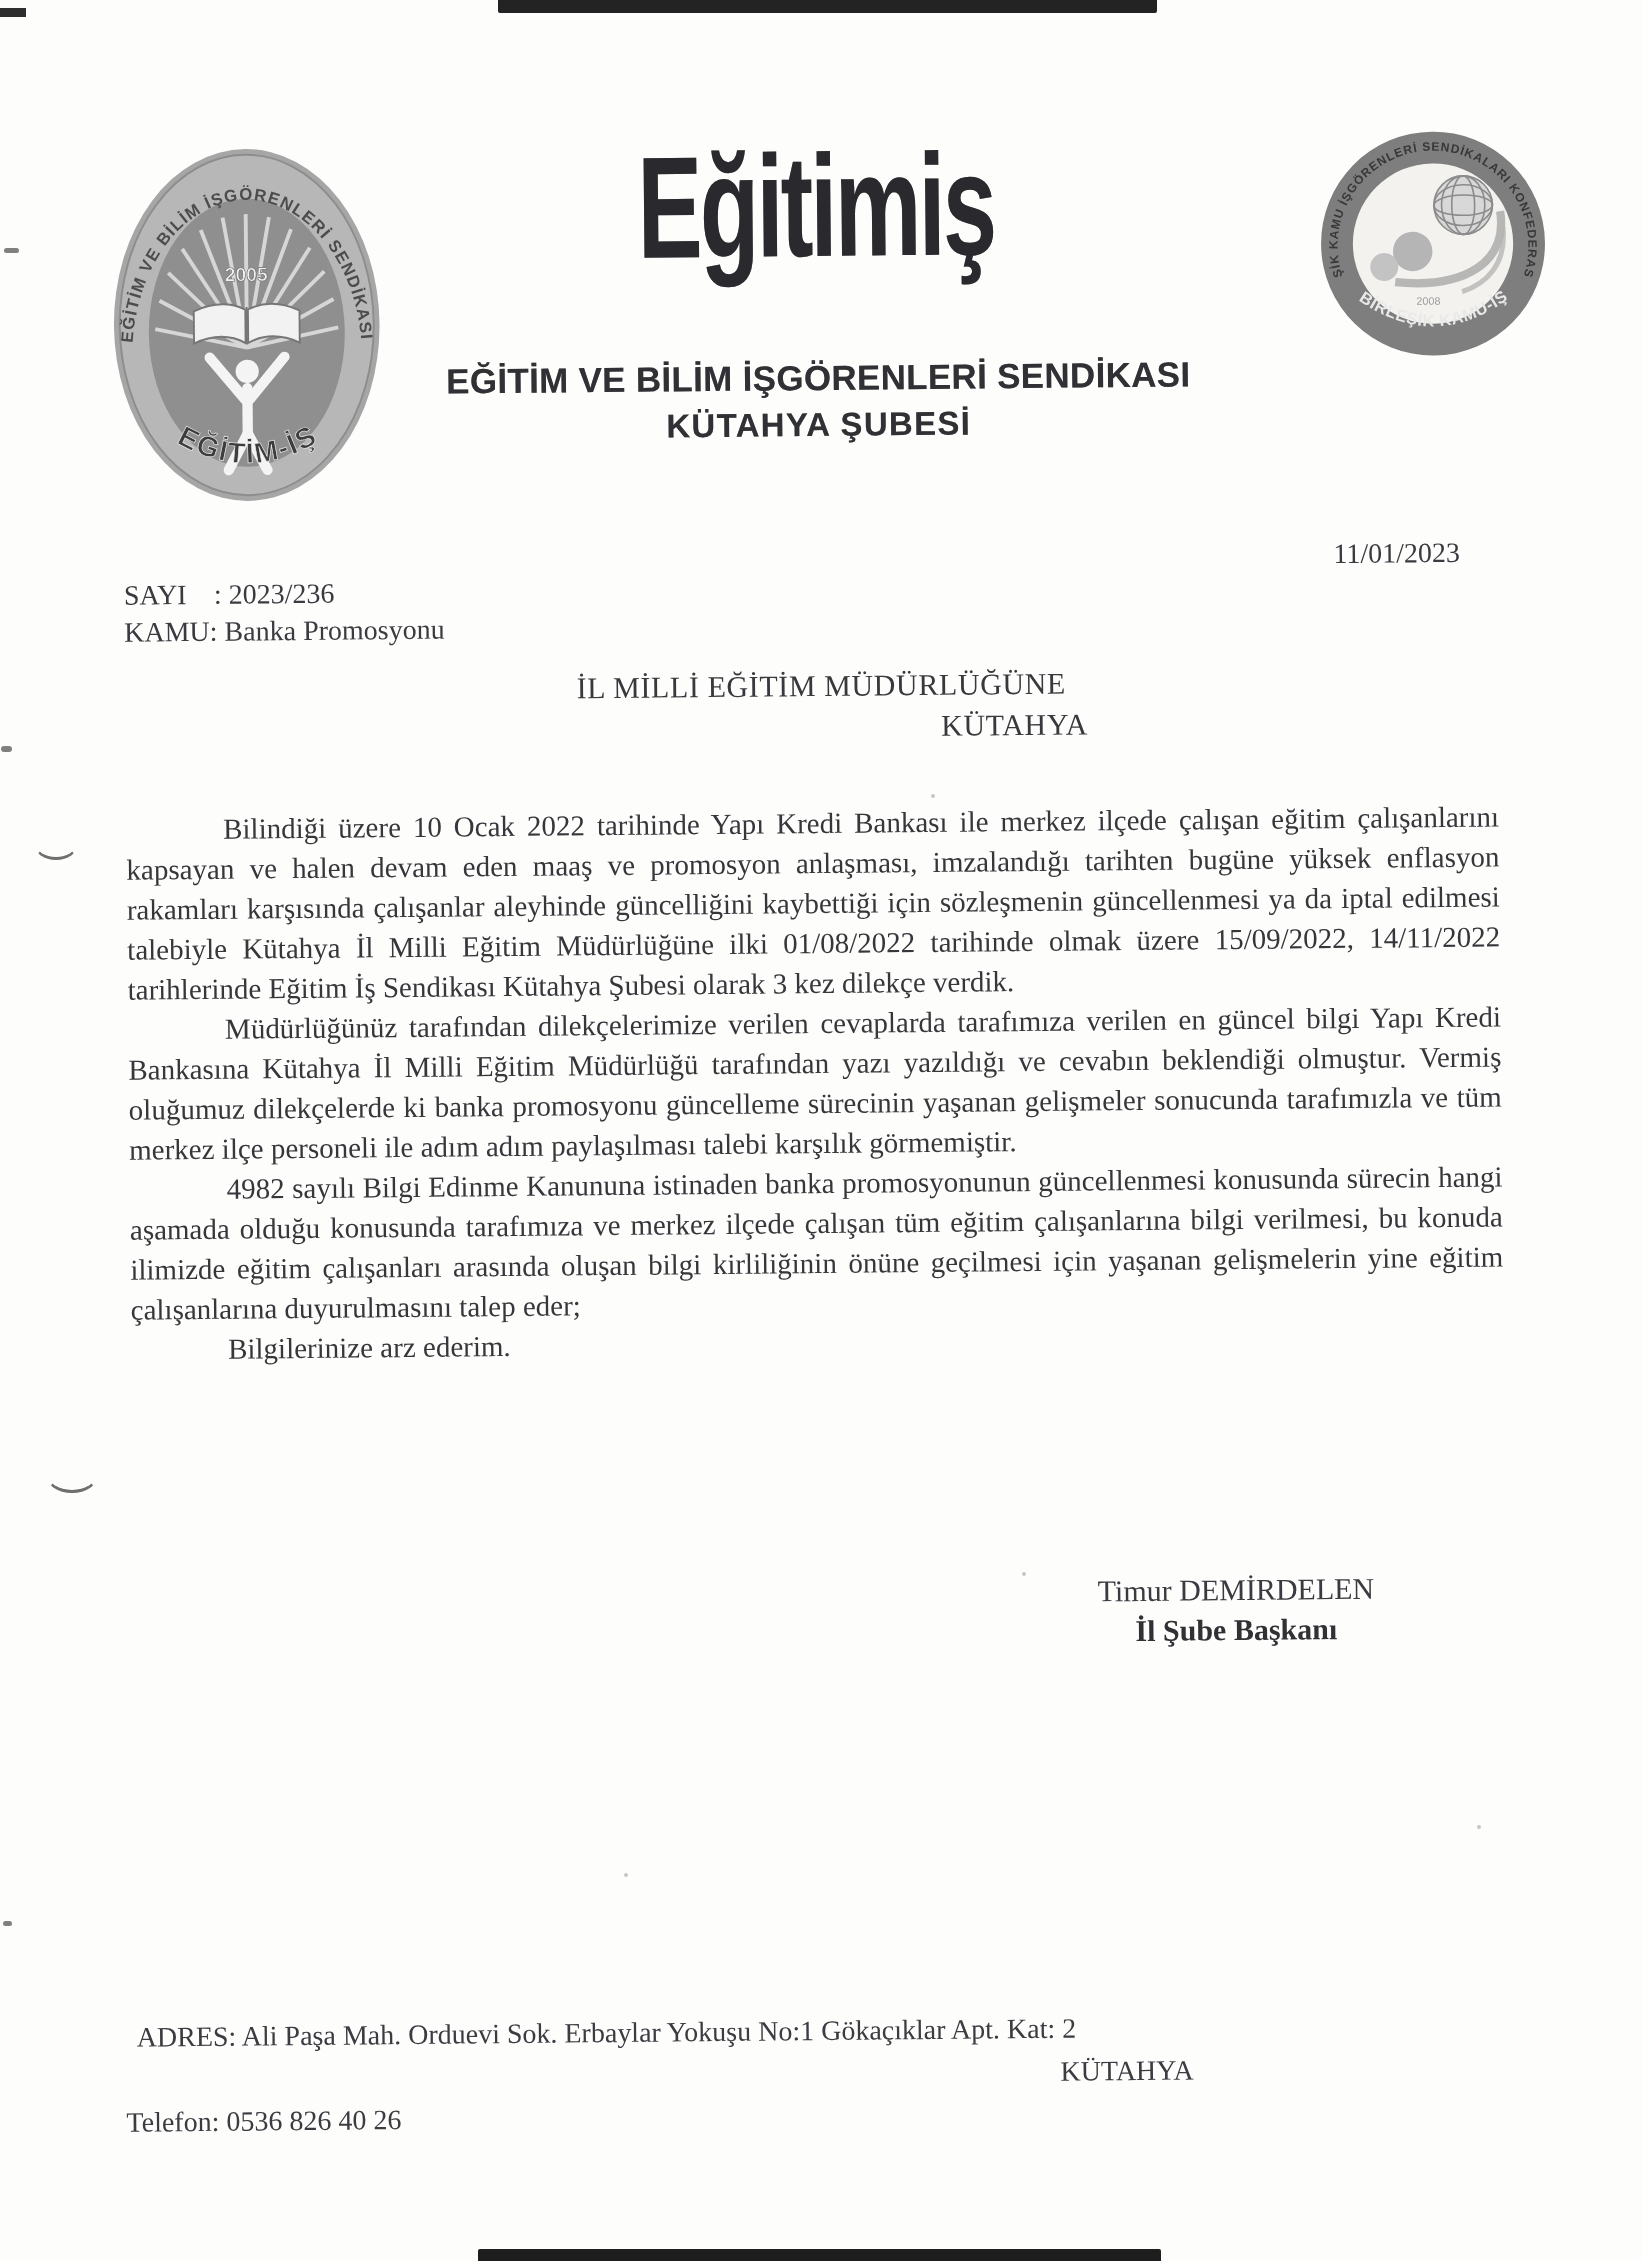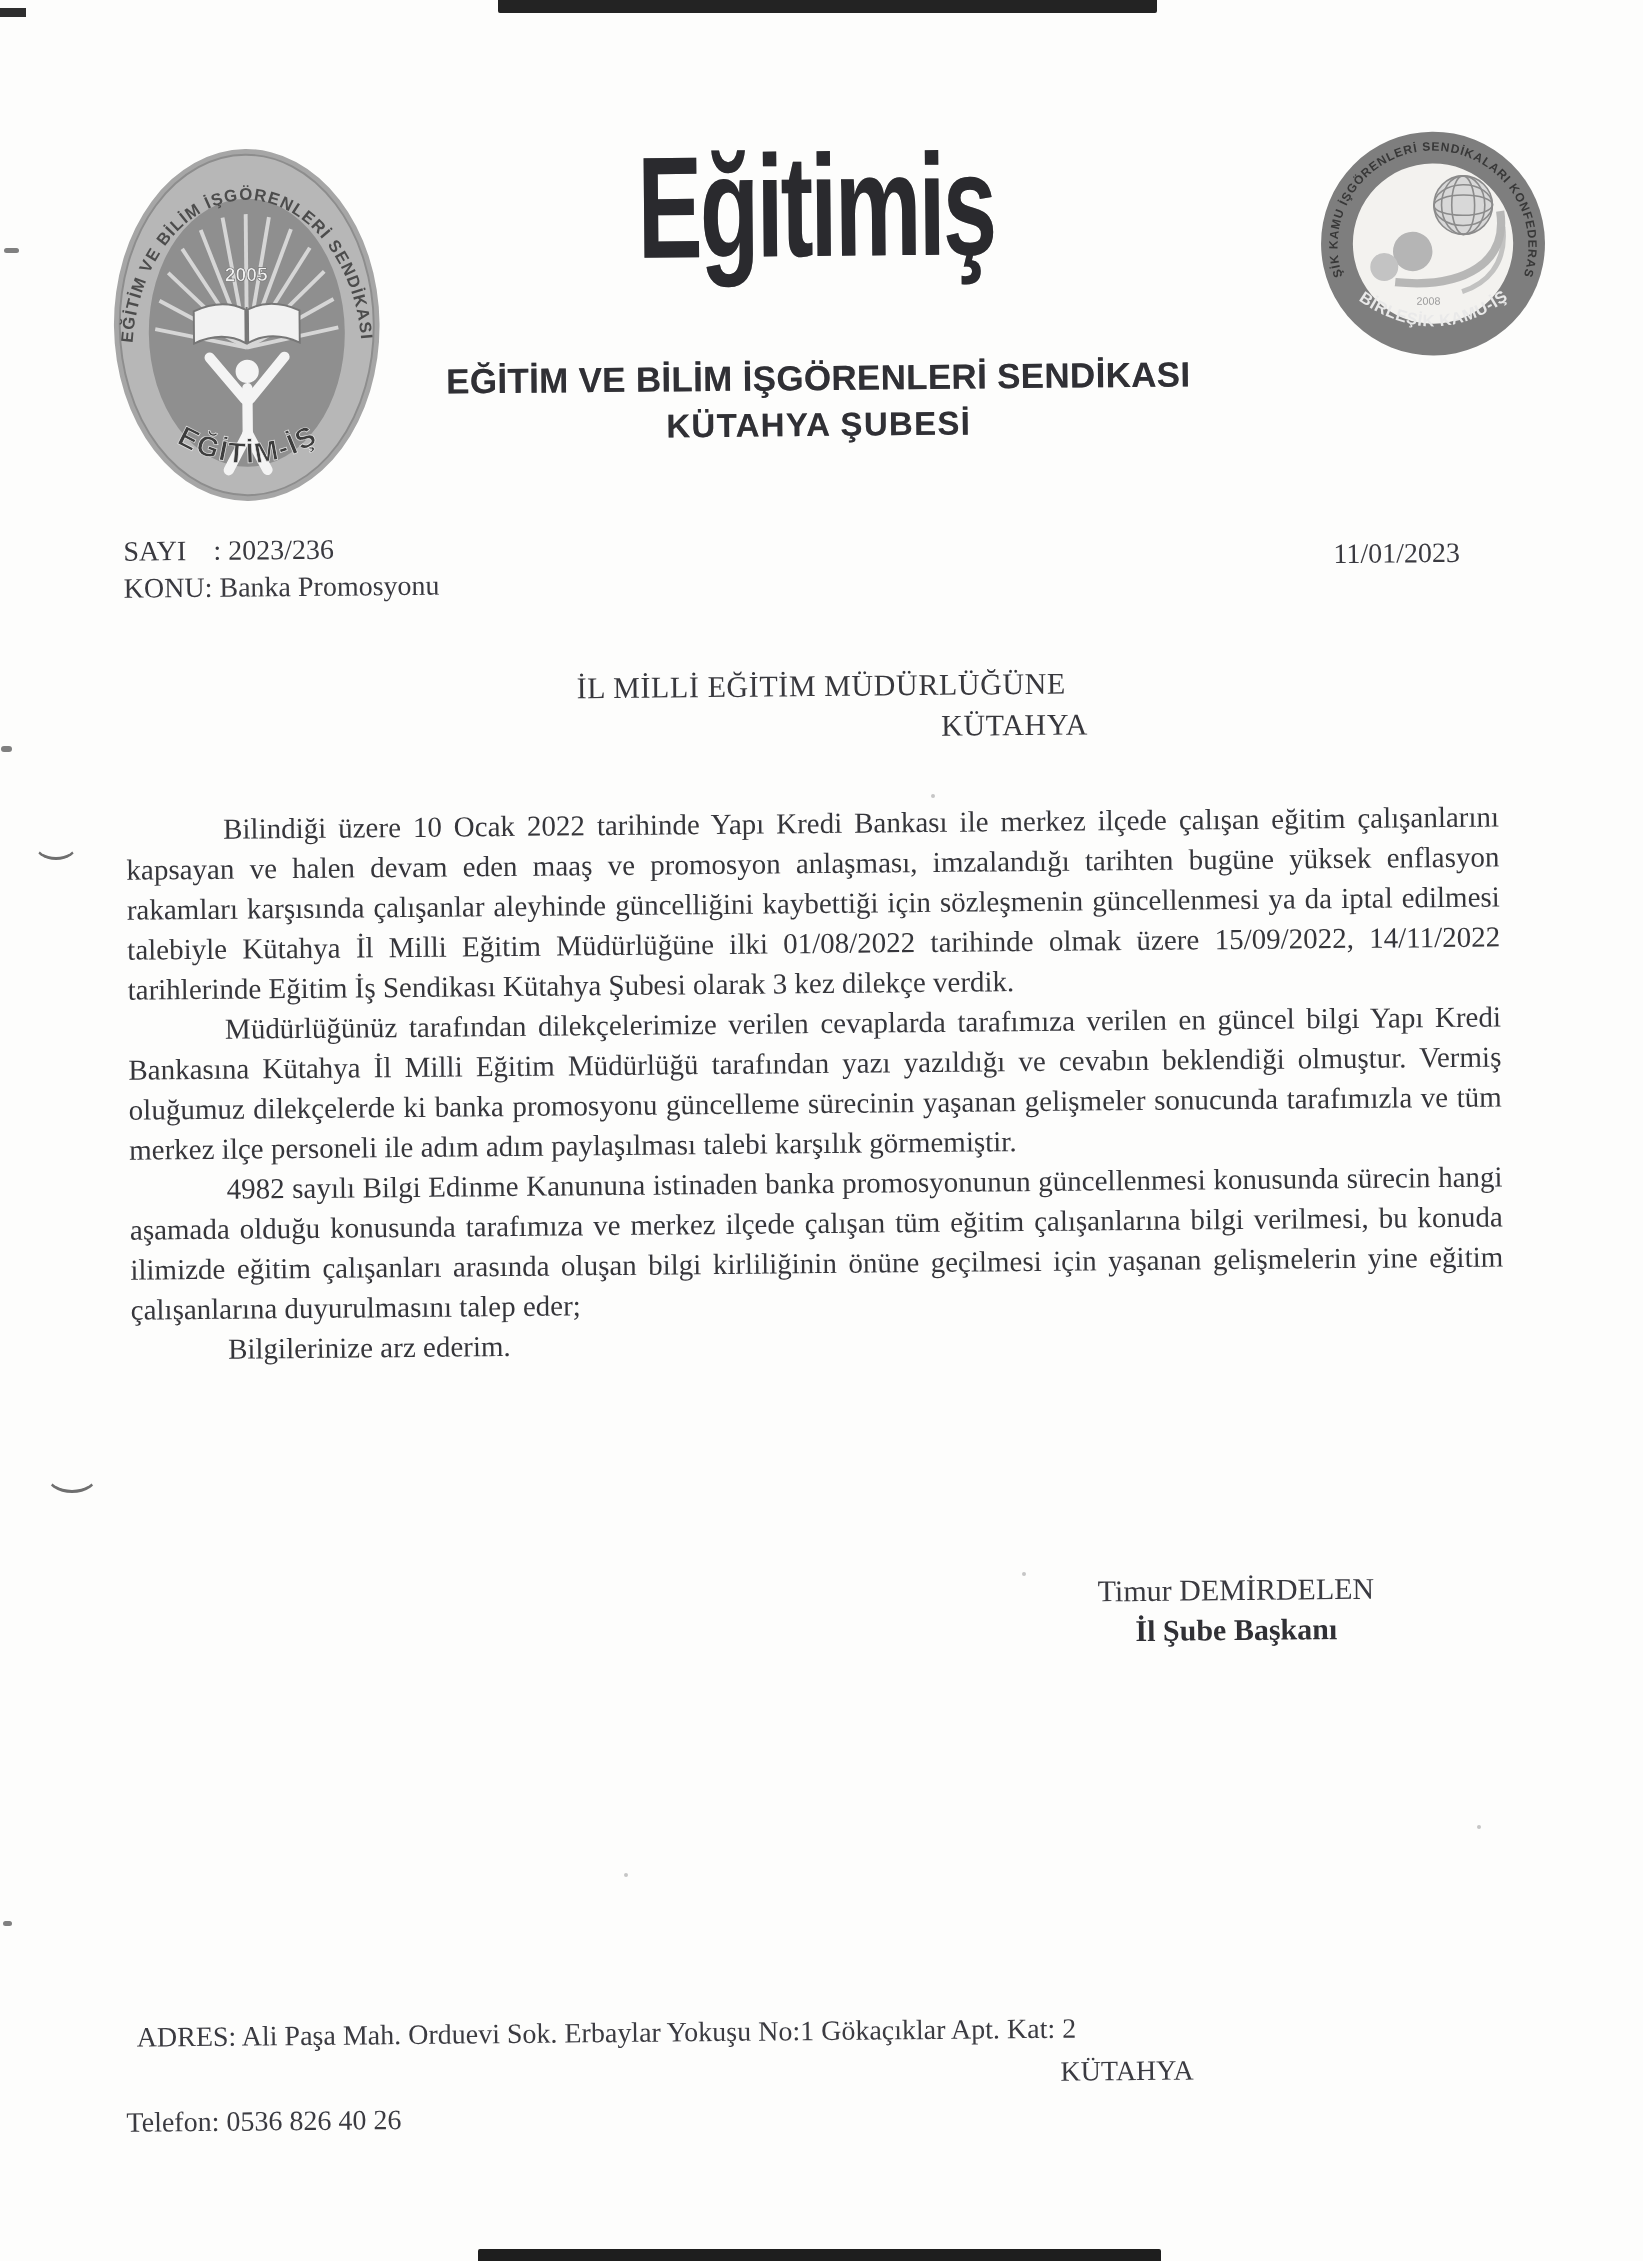--- a/index.html
+++ b/index.html
@@ -38,21 +38,21 @@
   }
   .masthead-branch{
     left:387px;top:406px;width:877px;text-align:center;
     font-family:"Liberation Sans", sans-serif;font-weight:bold;
     font-size:33px;color:#303035;letter-spacing:1.3px;
   }
 
   
   .ref-block{left:129px;top:529px;font-size:28px;color:#3a3a40;}
   .ref-row{height:37px;}
-  .ref-label{display:inline-block;}
+  .ref-label{display:inline-block;margin-top:44px;}
   .sayi-label{width:83px;}
   .date{left:1339px;top:543px;font-size:28px;color:#3a3a40;}
 
   
   .recipient-1{left:413px;top:669px;width:825px;text-align:center;font-size:30px;letter-spacing:0.6px;color:#38383d;}
   .recipient-2{left:870px;top:710px;width:297px;text-align:center;font-size:30px;letter-spacing:0.6px;color:#38383d;}
 
   
   .letter-body{
     left:129px;top:803px;width:1373px;
@@ -172,21 +172,21 @@
       <textPath href="#rg-bottom" startOffset="50%" text-anchor="middle">BİRLEŞİK KAMU-İŞ</textPath>
     </text>
   </svg>
 
   <div class="abs ref-block">
     <div class="ref-row">
       <span class="ref-label sayi-label">SAYI</span>
       <span>: 2023/236</span>
     </div>
     <div class="ref-row">
-      <span class="ref-label">KONU:</span>
+      <span class="ref-label">KAMU:</span>
       <span>Banka Promosyonu</span>
     </div>
   </div>
   <div class="abs date">11/01/2023</div>
 
   <div class="abs recipient-1">İL MİLLİ EĞİTİM MÜDÜRLÜĞÜNE</div>
   <div class="abs recipient-2">KÜTAHYA</div>
 
   <div class="abs letter-body">
     <p>Bilindiği üzere 10 Ocak 2022 tarihinde Yapı Kredi Bankası ile merkez ilçede çalışan eğitim çalışanlarını kapsayan ve halen devam eden maaş ve promosyon anlaşması, imzalandığı tarihten bugüne yüksek enflasyon rakamları karşısında çalışanlar aleyhinde güncelliğini kaybettiği için sözleşmenin güncellenmesi ya da iptal edilmesi talebiyle Kütahya İl Milli Eğitim Müdürlüğüne ilki 01/08/2022 tarihinde olmak üzere 15/09/2022, 14/11/2022 tarihlerinde Eğitim İş Sendikası Kütahya Şubesi olarak 3 kez dilekçe verdik.</p>

